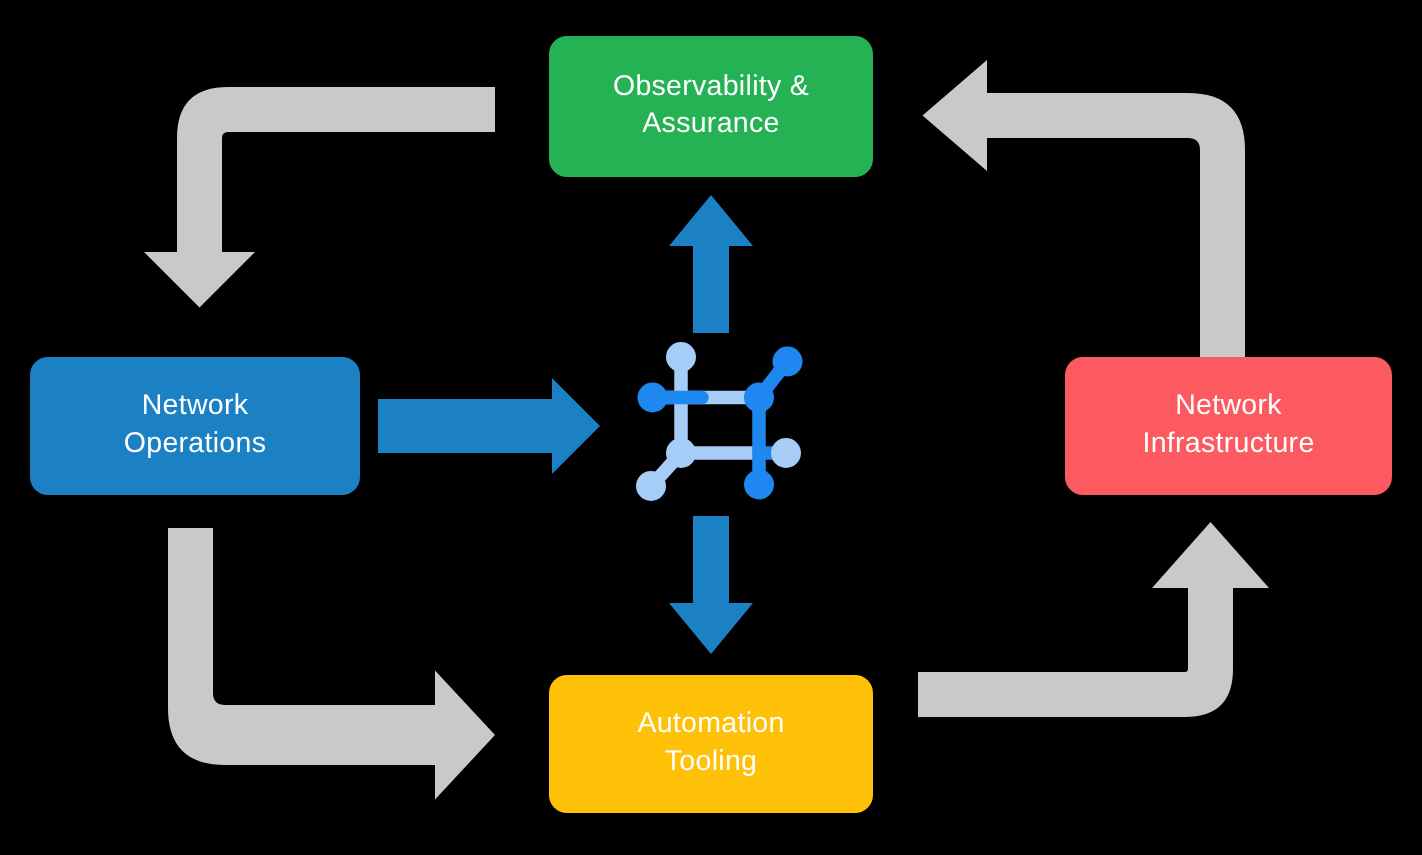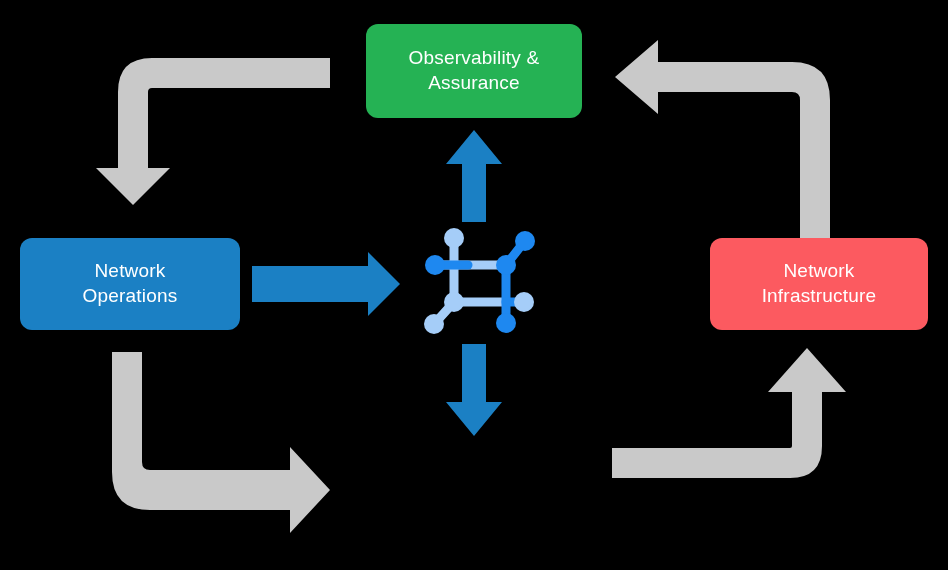--- a/index.html
+++ b/index.html
@@ -202,14 +202,18 @@
   <div id="box-netops" class="node-box">
     <span class="node-label">Network
 Operations</span>
   </div>
 
   <div id="box-netinfra" class="node-box">
     <span class="node-label">Network
 Infrastructure</span>
   </div>
 
+  <div id="box-automation" class="node-box">
+    <span class="node-label">Automation
+Tooling</span>
+  </div>
 
 </div>
 
 </body></html>

